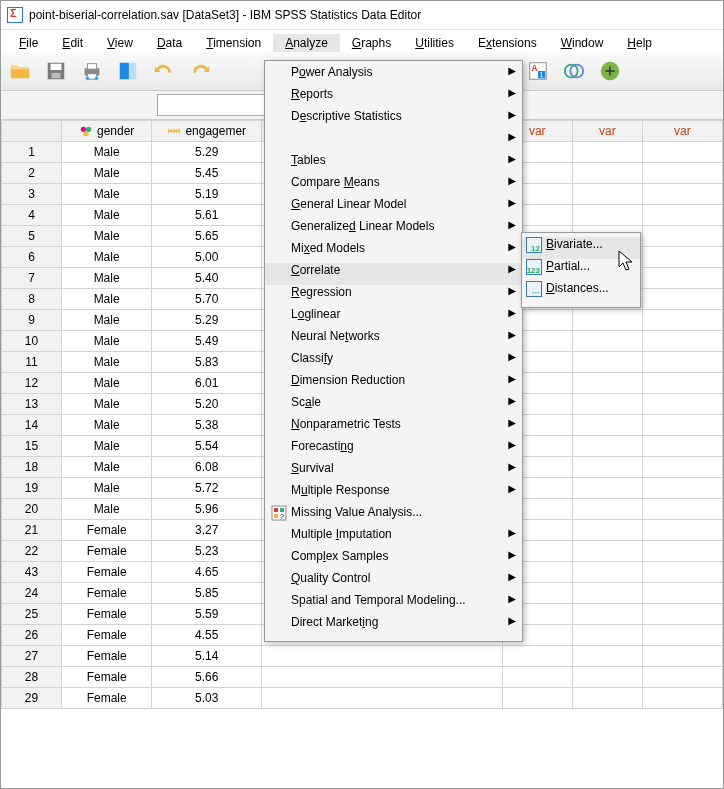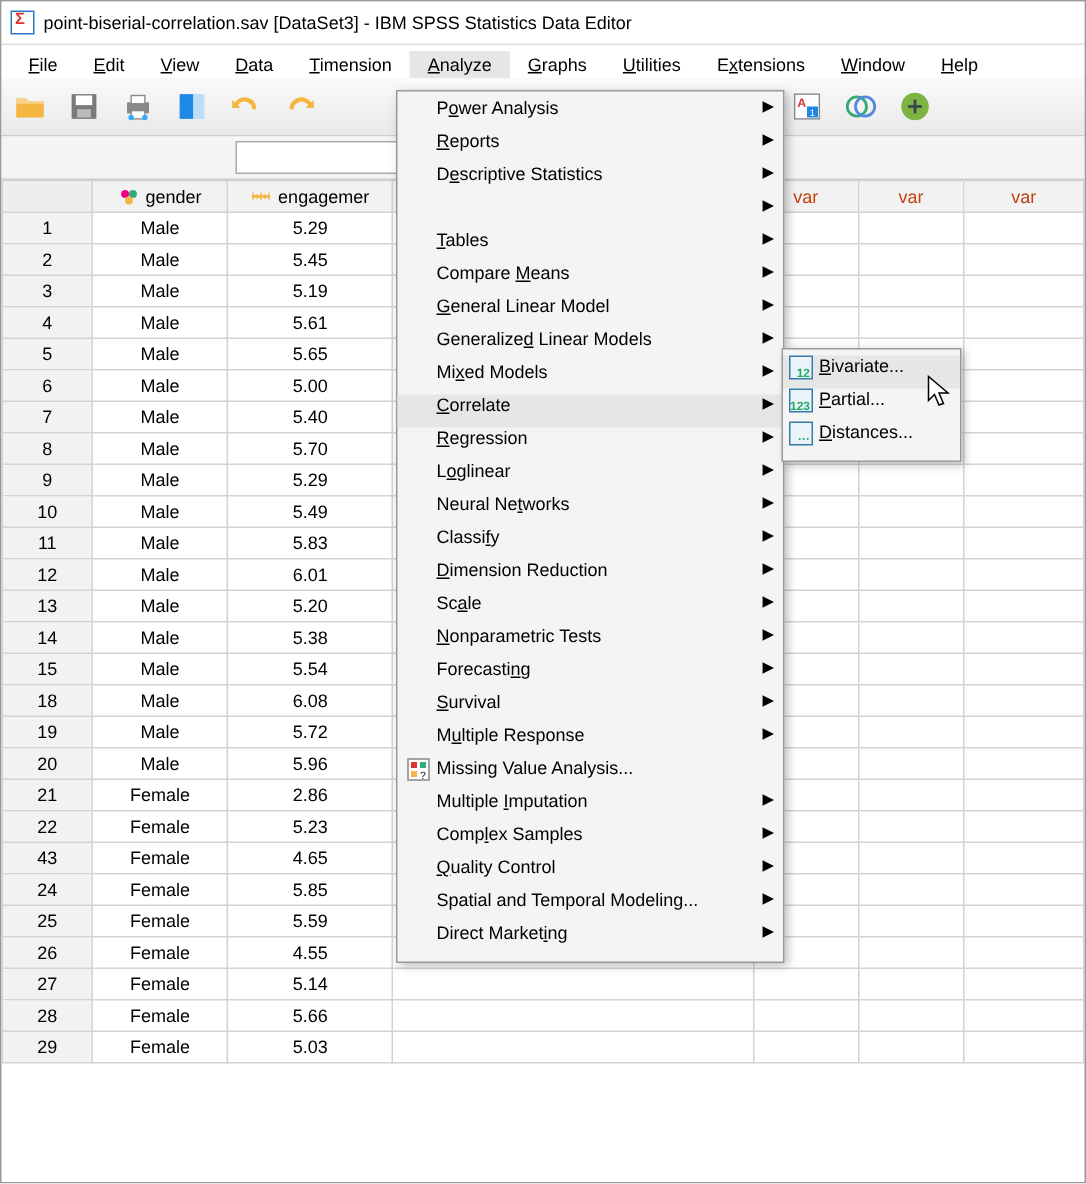--- a/index.html
+++ b/index.html
@@ -349,21 +349,21 @@
             <td>Male</td>
             <td>5.96</td>
             <td></td>
             <td></td>
             <td></td>
             <td></td>
           </tr>
           <tr>
             <th>21</th>
             <td>Female</td>
-            <td>2.86</td>
+            <td>3.27</td>
             <td></td>
             <td></td>
             <td></td>
             <td></td>
           </tr>
           <tr>
             <th>22</th>
             <td>Female</td>
             <td>5.23</td>
             <td></td>

